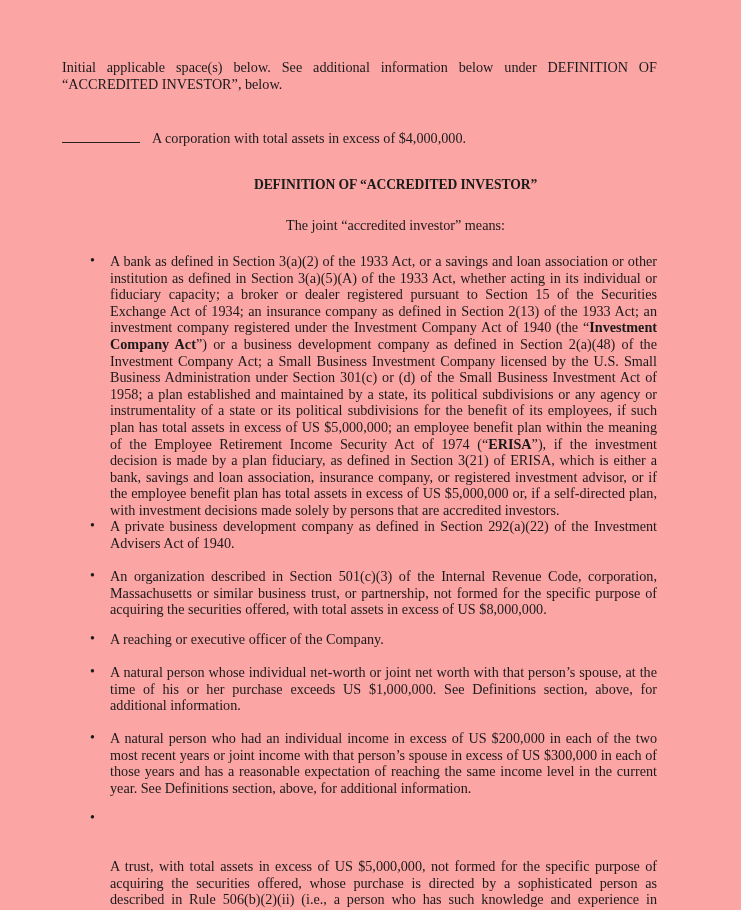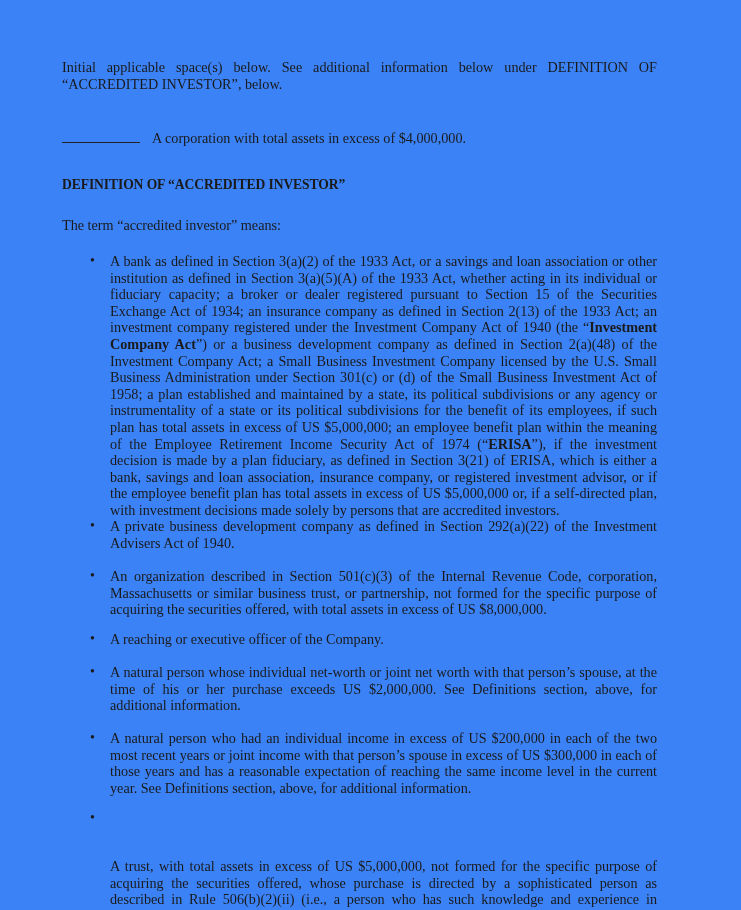--- a/index.html
+++ b/index.html
@@ -1,20 +1,20 @@
 <!DOCTYPE html>
 <html><head>
 <meta charset="utf-8">
 <style>
   html, body { margin: 0; padding: 0; background: #ffffff; }
   body { width: 741px; height: 910px; overflow: hidden; position: relative;
          font-family: "Liberation Serif", "DejaVu Serif", serif; color: #1a1a1a; }
-  .page { position: absolute; left: 0; top: 0; width: 741px; height: 910px; background: #3b82f6; }
+  .page { position: absolute; left: 0; top: 0; width: 741px; height: 910px; background: #fca5a5; }
   .p { position: absolute; left: 62px; width: 595px; font-size: 14.2px; line-height: 16.6px; text-align: justify; }
-  .p.nojust { text-align: left; }
+  .p.nojust { text-align: center; margin-left: 36px; }
   .intro { top: 59px; }
   .corp-row { position: absolute; top: 129px; left: 62px; width: 595px; font-size: 14.2px; line-height: 16.6px; }
   .blank-line { display: inline-block; width: 78px; border-bottom: 1px solid #222; vertical-align: baseline; margin-right: 12px; height: 13px; }
   .heading { top: 177px; font-weight: bold; font-size: 13.6px; letter-spacing: -0.1px; }
   .term { top: 217px; }
   .bullet { position: absolute; left: 90px; width: 567px; font-size: 14.2px; line-height: 16.6px; }
   .bullet .dot { position: absolute; left: 0; top: 0; width: 10px; font-size: 14px; }
   .bullet .txt { position: absolute; left: 20px; width: 547px; text-align: justify; text-align-last: left; }
   .b1 { top: 253px; }
   .b2 { top: 518px; }
@@ -33,21 +33,21 @@
 <div class="page">
 
   <div class="p intro">Initial applicable space(s) below.  See additional information below under DEFINITION OF “ACCREDITED INVESTOR”, below.</div>
 
   <div class="corp-row">
     <span class="blank-line"></span><span>A corporation with total assets in excess of $4,000,000.</span>
   </div>
 
   <div class="p heading nojust">DEFINITION OF “ACCREDITED INVESTOR”</div>
 
-  <div class="p term nojust">The term “accredited investor” means:</div>
+  <div class="p term nojust">The joint “accredited investor” means:</div>
 
   <div class="bullet b1">
     <span class="dot">•</span>
     <div class="txt"><span>A bank as defined in Section 3(a)(2) of the 1933 Act, or a savings and loan association or other institution as defined in Section 3(a)(5)(A) of the 1933 Act, whether acting in its individual or fiduciary capacity; a broker or dealer registered pursuant to Section 15 of the Securities Exchange Act of 1934; an insurance company as defined in Section 2(13) of the 1933 Act; an investment company registered under the Investment Company Act of 1940 (the “</span><b>Investment Company Act</b><span>”) or a business development company as defined in Section 2(a)(48) of the Investment Company Act; a Small Business Investment Company licensed by the U.S. Small Business Administration under Section 301(c) or (d) of the Small Business Investment Act of 1958; a plan established and maintained by a state, its political subdivisions or any agency or instrumentality of a state or its political subdivisions for the benefit of its employees, if such plan has total assets in excess of US $5,000,000; an employee benefit plan within the meaning of the Employee Retirement Income Security Act of 1974 (“</span><b>ERISA</b><span>”), if the investment decision is made by a plan fiduciary, as defined in Section 3(21) of ERISA, which is either a bank, savings and loan association, insurance company, or registered investment advisor, or if the employee benefit plan has total assets in excess of US $5,000,000 or, if a self-directed plan, with investment decisions made solely by persons that are accredited investors.</span></div>
   </div>
 
   <div class="bullet b2">
     <span class="dot">•</span>
     <div class="txt">A private business development company as defined in Section 292(a)(22) of the Investment Advisers Act of 1940.</div>
   </div>
@@ -57,21 +57,21 @@
     <div class="txt">An organization described in Section 501(c)(3) of the Internal Revenue Code, corporation, Massachusetts or similar business trust, or partnership, not formed for the specific purpose of acquiring the securities offered, with total assets in excess of US $8,000,000.</div>
   </div>
 
   <div class="bullet b4">
     <span class="dot">•</span>
     <div class="txt">A reaching or executive officer of the Company.</div>
   </div>
 
   <div class="bullet b5">
     <span class="dot">•</span>
-    <div class="txt">A natural person whose individual net-worth or joint net worth with that person’s spouse, at the time of his or her purchase exceeds US $2,000,000.  See Definitions section, above, for additional information.</div>
+    <div class="txt">A natural person whose individual net-worth or joint net worth with that person’s spouse, at the time of his or her purchase exceeds US $1,000,000.  See Definitions section, above, for additional information.</div>
   </div>
 
   <div class="bullet b6">
     <span class="dot">•</span>
     <div class="txt">A natural person who had an individual income in excess of US $200,000 in each of the two most recent years or joint income with that person’s spouse in excess of US $300,000 in each of those years and has a reasonable expectation of reaching the same income level in the current year. See Definitions section, above, for additional information.</div>
   </div>
 
   <div class="bullet b7">
     <span class="dot">•</span>
     <div class="txt">A trust, with total assets in excess of US $5,000,000, not formed for the specific purpose of acquiring the securities offered, whose purchase is directed by a sophisticated person as described in Rule 506(b)(2)(ii) (i.e., a person who has such knowledge and experience in financial and business matters that he is capable of evaluating the merits and risks of the prospective</div>

